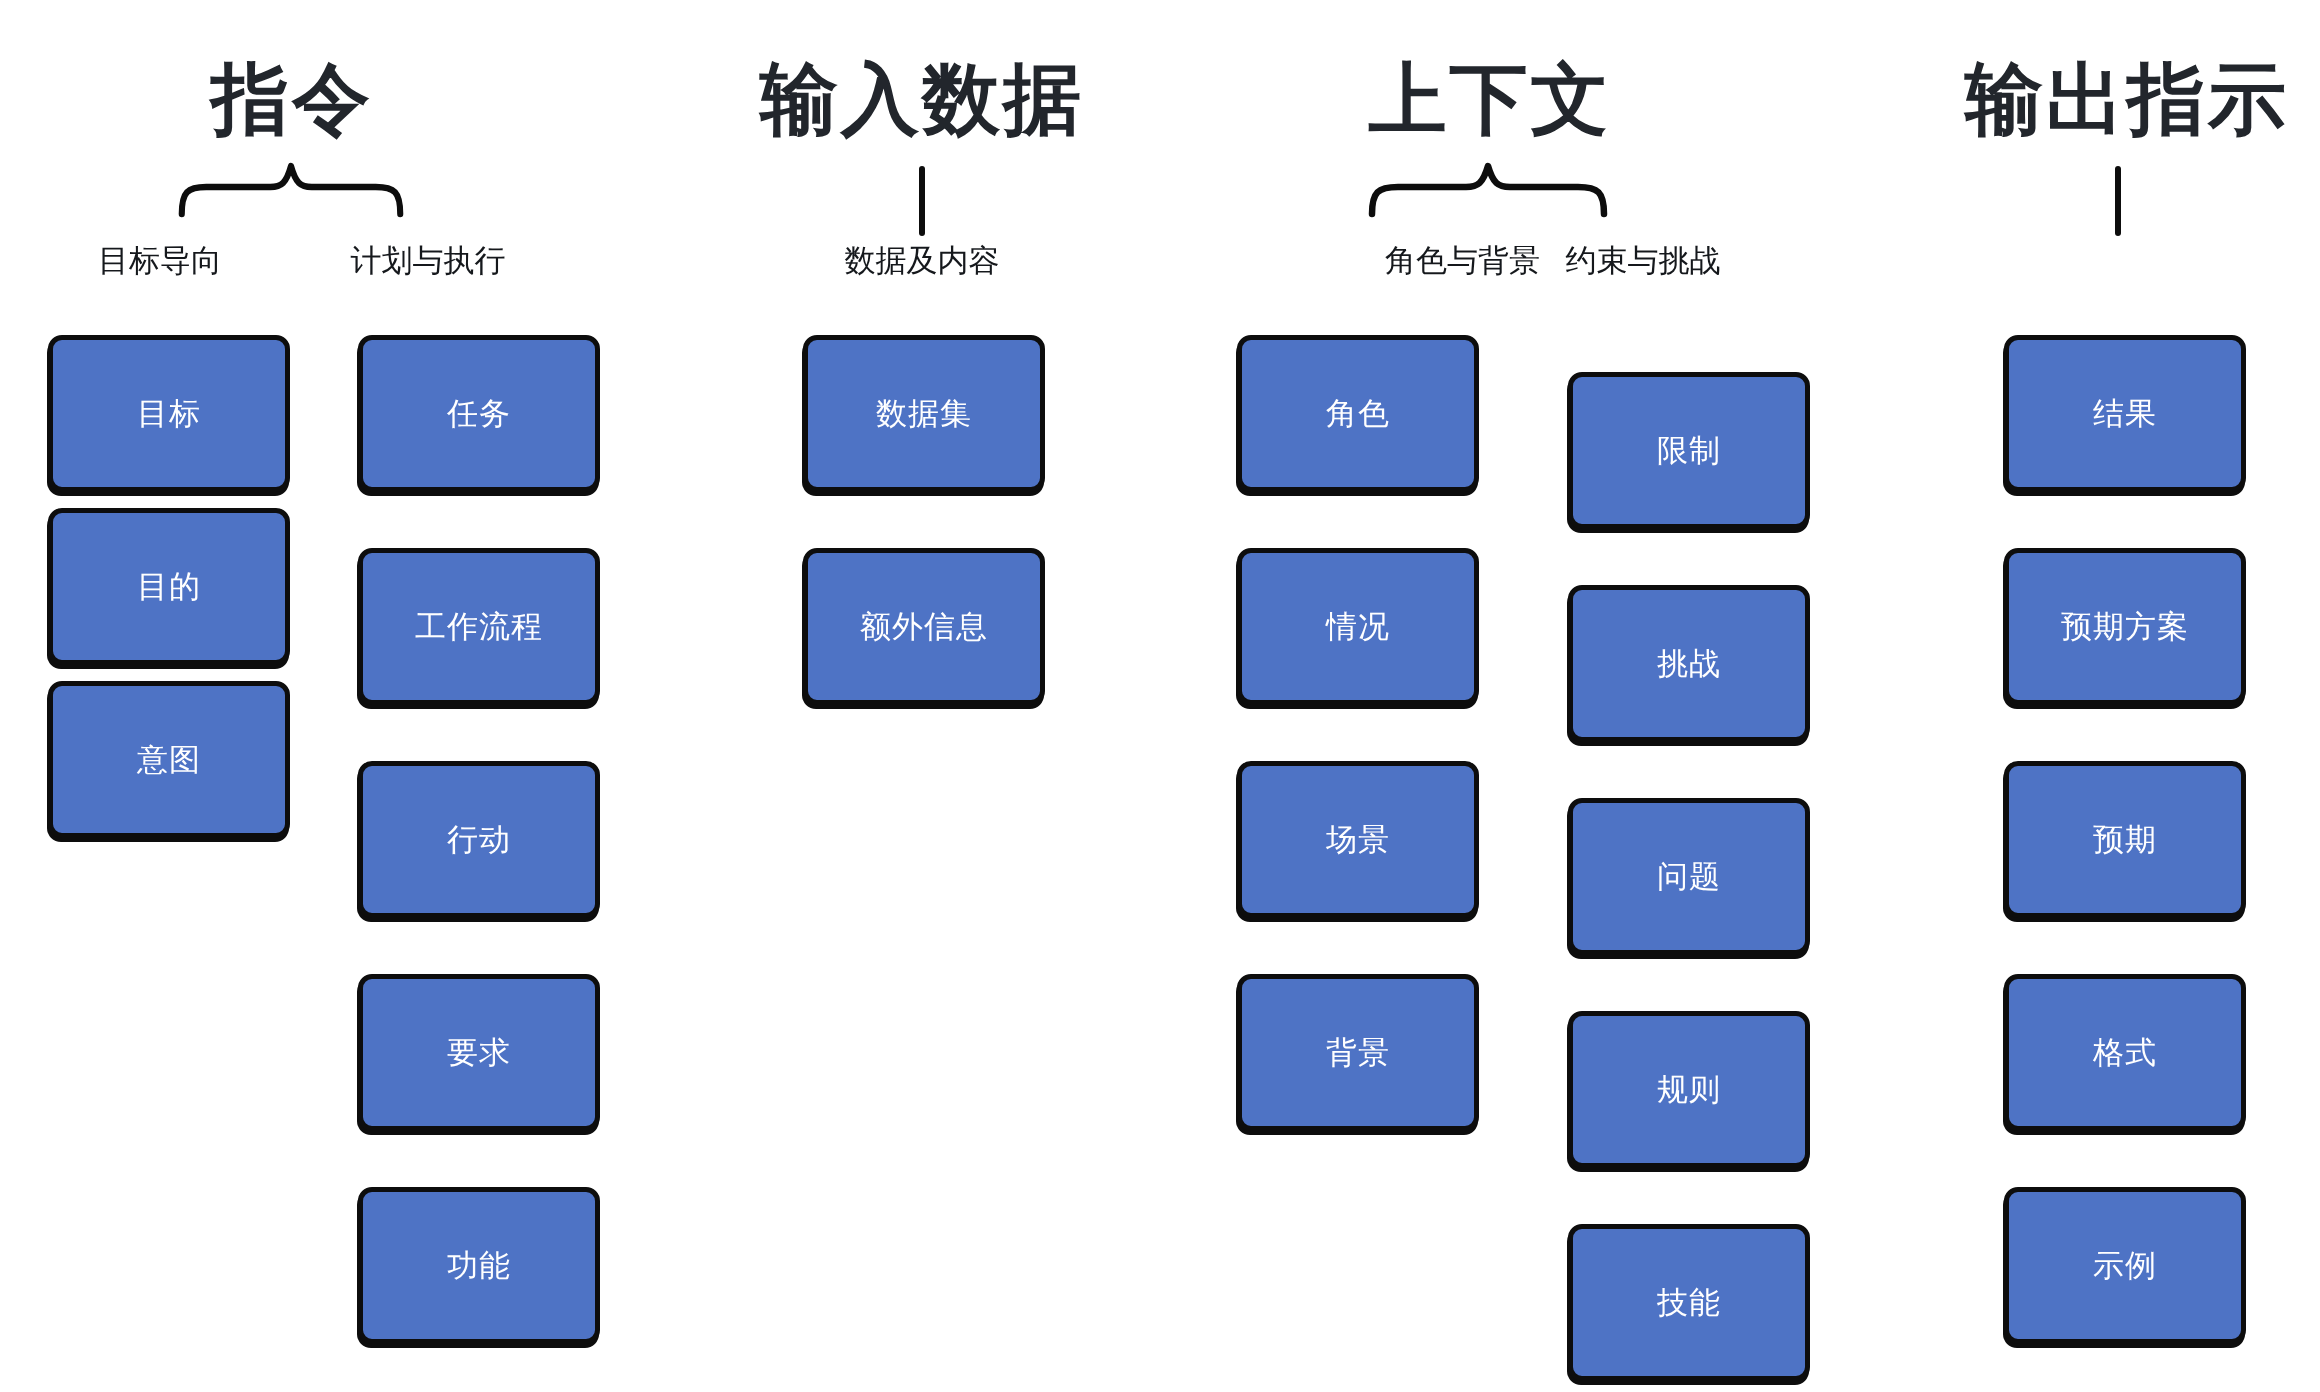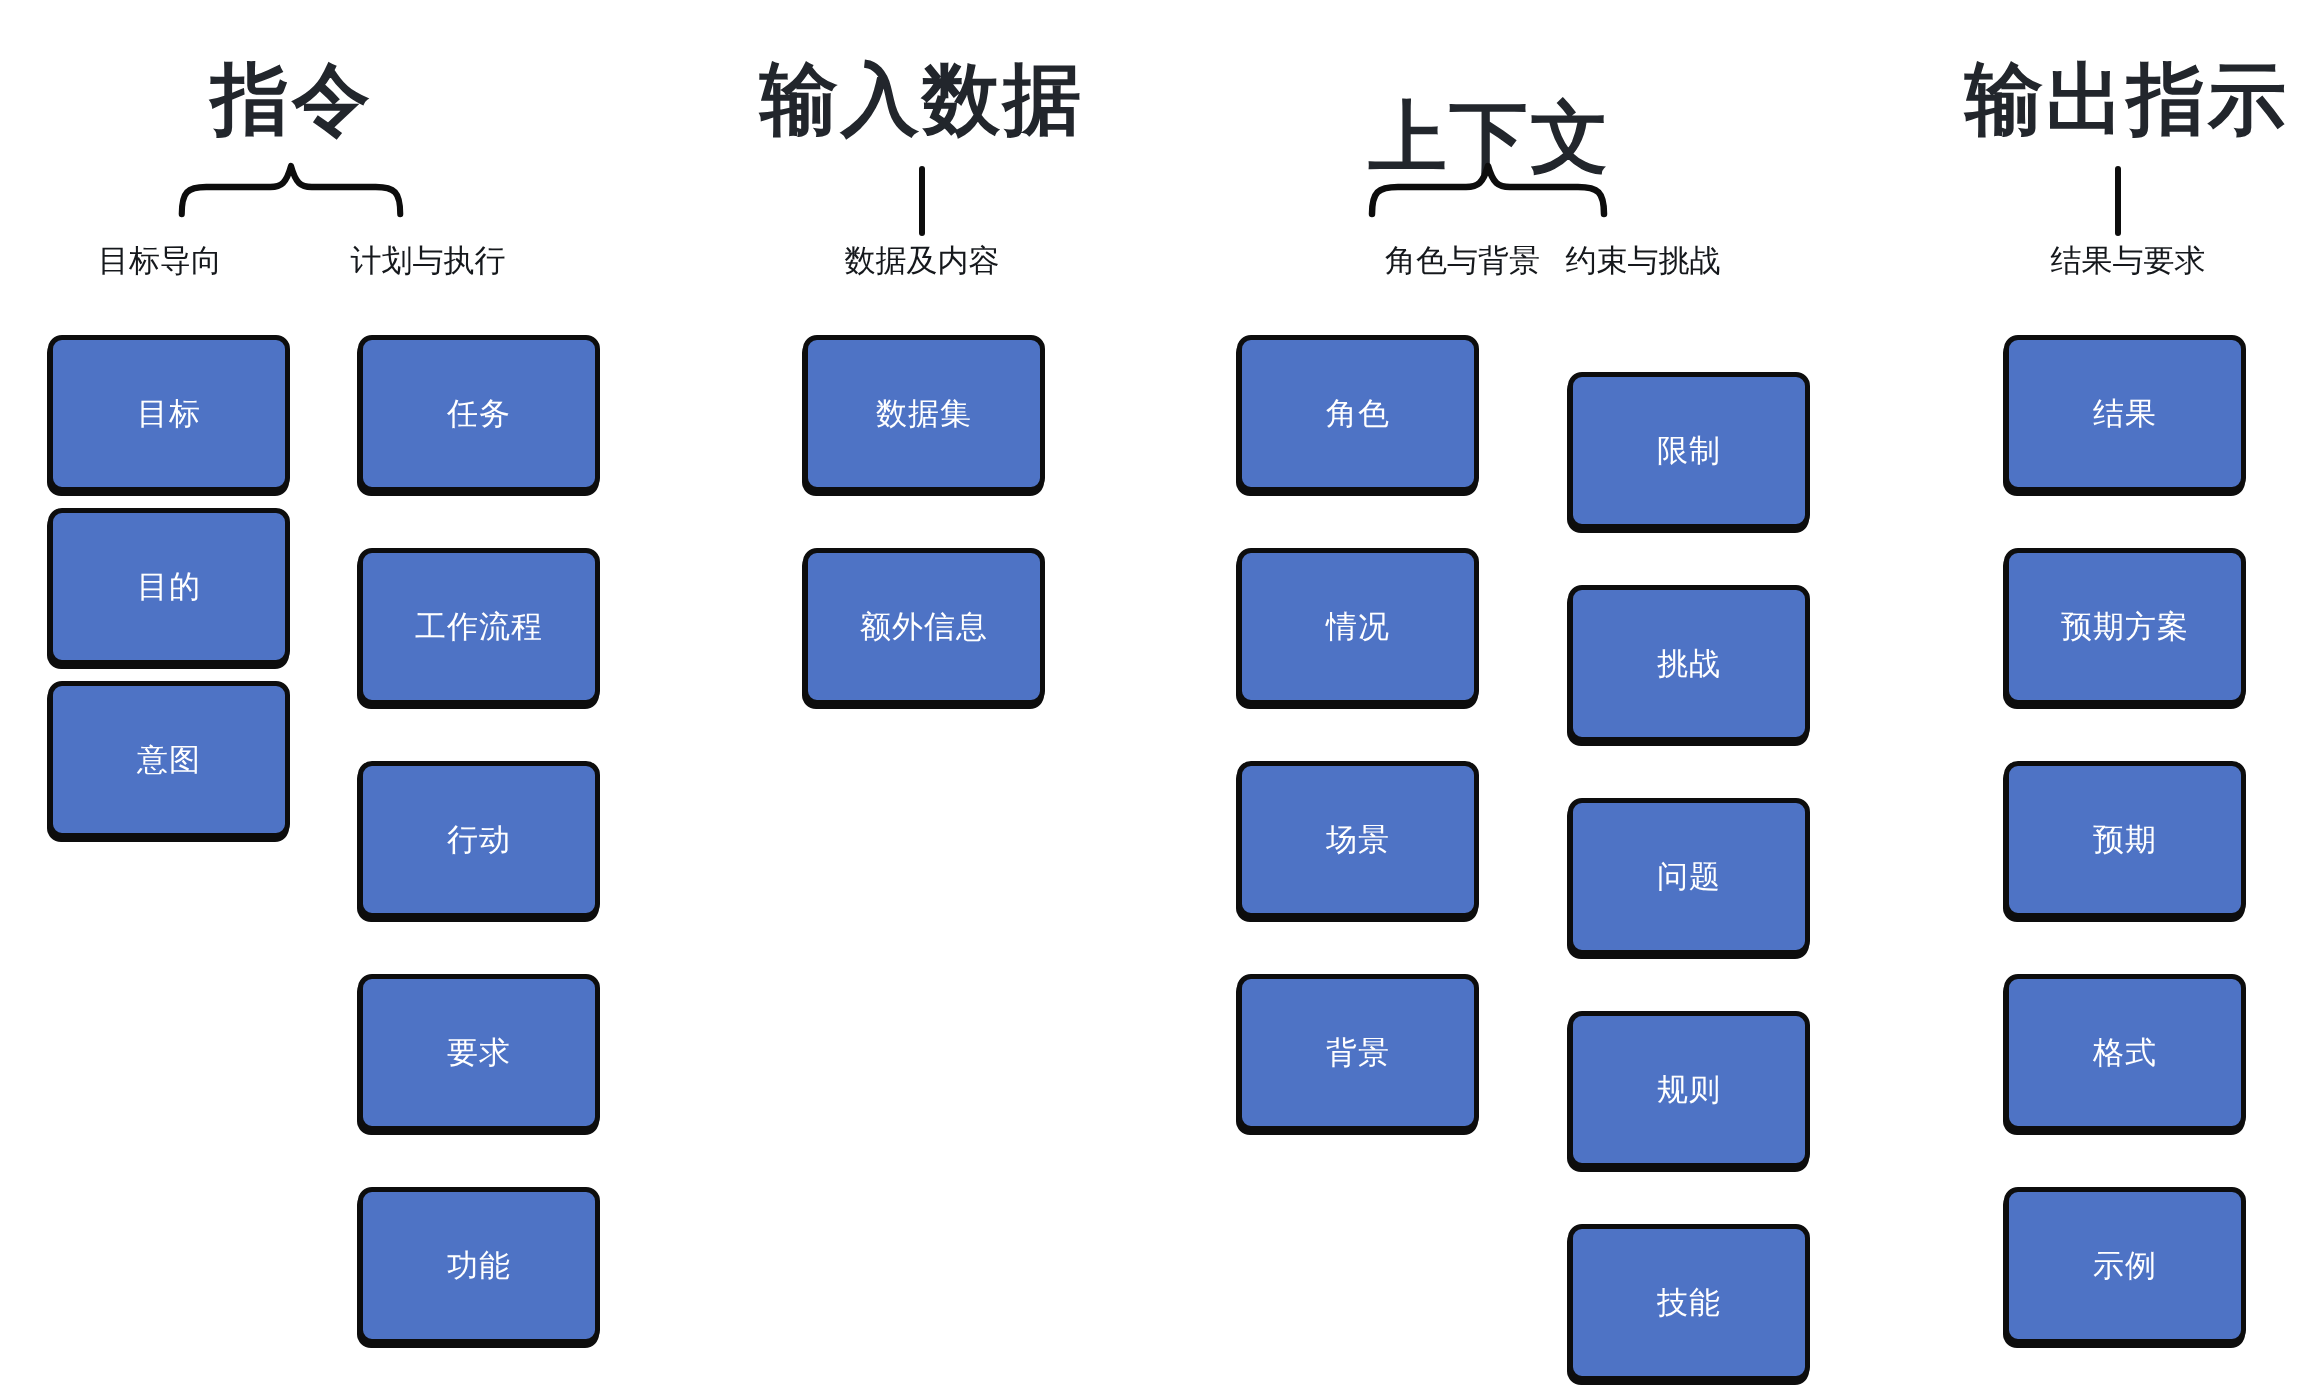--- a/index.html
+++ b/index.html
@@ -17,21 +17,21 @@
     width: 640px;
     text-align: center;
     font-size: 78px;
     font-weight: 900;
     color: var(--heading, #22262c);
     letter-spacing: 3px;
     white-space: nowrap;
   }
   .t1 { left: -28px; }
   .t2 { left: 602px; }
-  .t3 { left: 1170px; margin-top: 38px; }
+  .t3 { left: 1170px; }
   .t4 { left: 1807px; }
   .sublabel {
     position: absolute;
     top: 240px;
     width: 360px;
     text-align: center;
     font-size: 31px;
     color: var(--label, #15181c);
     white-space: nowrap;
   }
@@ -108,21 +108,20 @@
   <svg class="brace b3" viewBox="0 0 240 58" preserveAspectRatio="none" aria-hidden="true">
     <path d="M 4 54 C 4 32 10 27 30 27 L 98 27 C 110 27 115 23 120 6 C 125 23 130 27 142 27 L 210 27 C 230 27 236 32 236 54"></path>
   </svg>
   <div class="vline l4"></div>
 
   <div class="sublabel s1">目标导向</div>
   <div class="sublabel s2">计划与执行</div>
   <div class="sublabel s3">数据及内容</div>
   <div class="sublabel s4">角色与背景</div>
   <div class="sublabel s5">约束与挑战</div>
-  <div class="sublabel s6">结果与要求</div>
 
   <div class="col c1">
     <div class="box">目标</div>
     <div class="box">目的</div>
     <div class="box">意图</div>
   </div>
 
   <div class="col c2">
     <div class="box">任务</div>
     <div class="box">工作流程</div>

